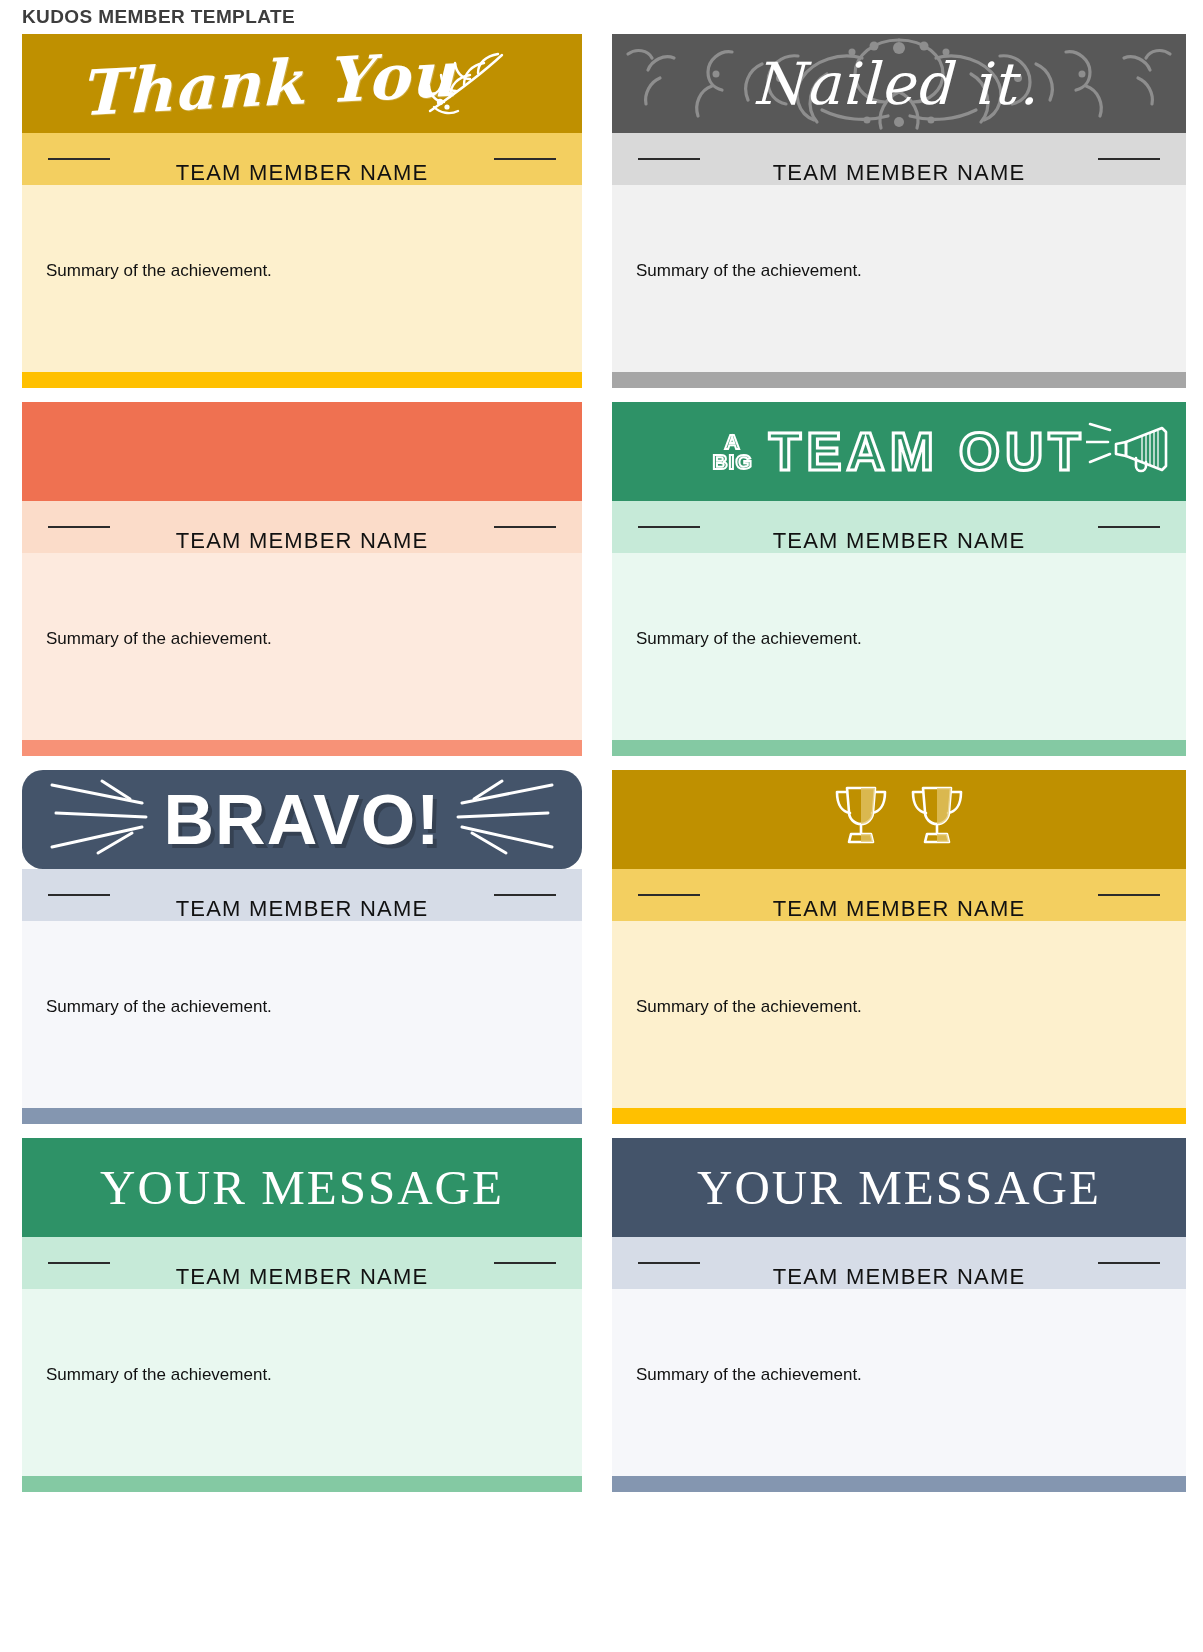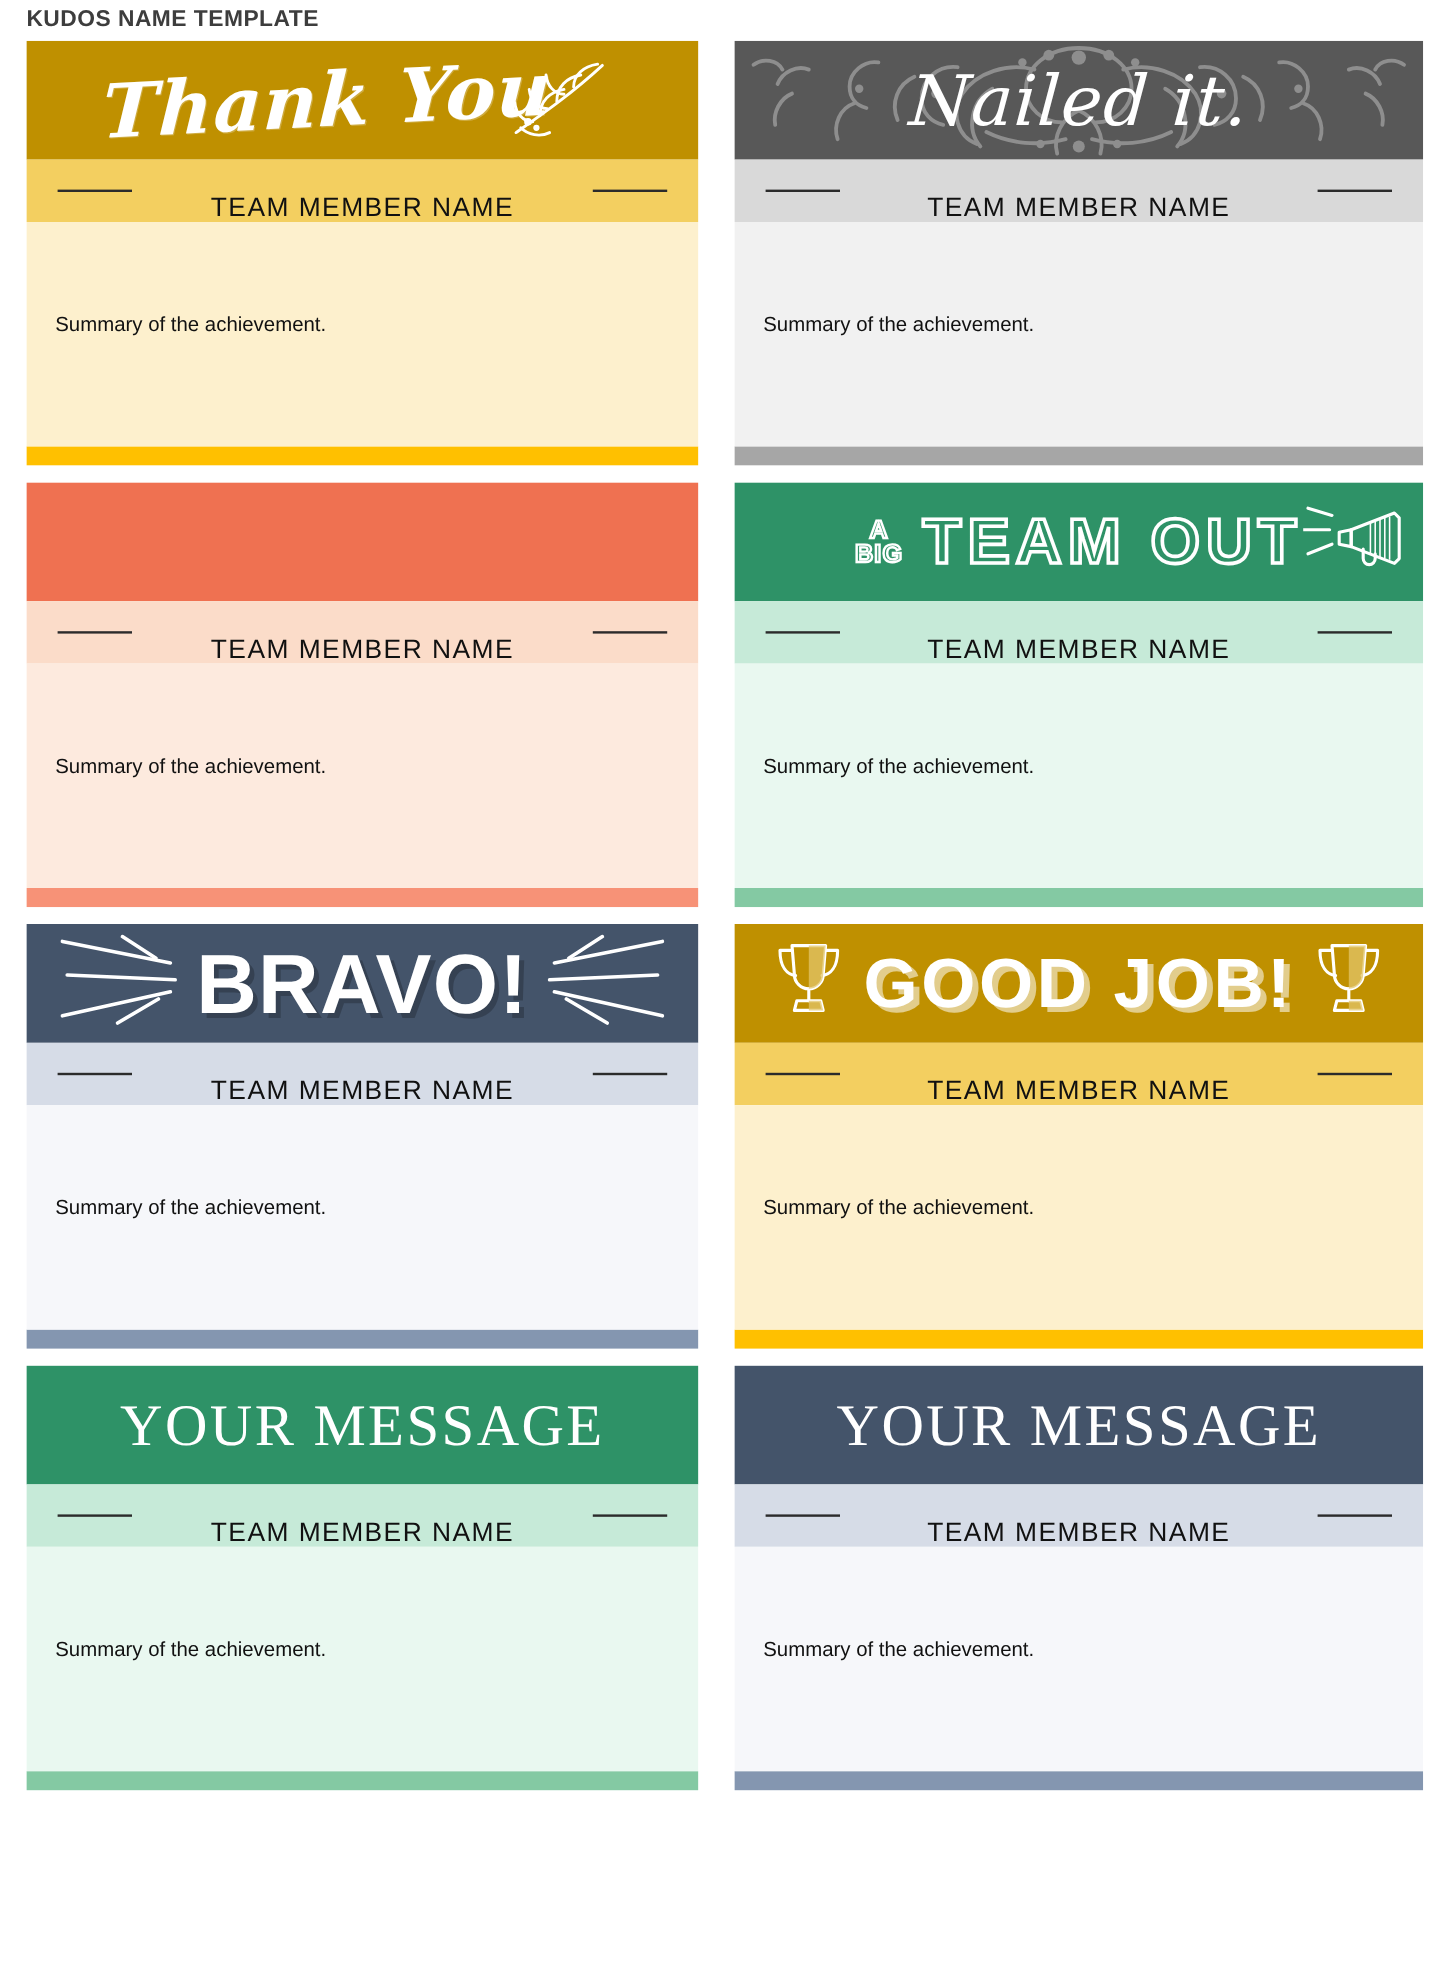--- a/index.html
+++ b/index.html
@@ -121,21 +121,21 @@
     flex-direction: column;
     align-items: center;
     font-size: 21px;
     letter-spacing: 1px;
     line-height: 0.95;
     -webkit-text-stroke: 2px #ffffff;
     margin-right: 2px;
   }
 
   
-  .style-bravo .card-header { background: #44546a; }
+  .style-bravo .card-header { background: #44546a; border-radius: 21px; }
   .style-bravo .hdr-text {
     font-family: "Liberation Sans", sans-serif;
     font-weight: bold;
     font-size: 70px;
     letter-spacing: 1px;
     text-shadow: 4px 4px 0 rgba(0,0,0,0.22);
   }
 
   
   .style-goodjob .card-header { background: #bf9000; }
@@ -239,21 +239,21 @@
   .style-msg-navy  .bottom-bar { background: #8496b0; }
 
   
   .deco-svg { position: absolute; inset: 0; width: 100%; height: 100%; z-index: 1; }
   .deco-right { position: absolute; right: 70px; top: 50%; transform: translateY(-50%); z-index: 4; }
   .deco-side  { position: absolute; top: 50%; transform: translateY(-50%); z-index: 2; }
 </style>
 </head>
 <body>
 
-<div class="page-title">KUDOS NAME TEMPLATE</div>
+<div class="page-title">KUDOS MEMBER TEMPLATE</div>
 
 <div class="grid">
 
   <div class="card-row">
 
     <div class="card-col-left">
       <div class="card style-thankyou">
         <div class="card-header">
           <span class="hdr-text">Thank You</span>
           <span class="deco-right">
@@ -459,21 +459,20 @@
                   <path d="M16 6 L44 6 L42 30 a12 12 0 0 1 -24 0 Z"></path>
                   <path d="M16 10 L6 10 c0 14 6 20 13 21"></path>
                   <path d="M44 10 L54 10 c0 14 -6 20 -13 21"></path>
                   <path d="M30 42 L30 52"></path>
                   <path d="M20 52 L40 52 L42 60 L18 60 Z"></path>
                 </g>
                 <path d="M30 6 L44 6 L42 30 a12 12 0 0 1 -12 12 Z" fill="#e3c66a" opacity="0.75"></path>
                 <path d="M30 52 L40 52 L42 60 L30 60 Z" fill="#e3c66a" opacity="0.75"></path>
               </svg>
             </span>
-            <span>GOOD JOB!</span>
             <span>
               <svg width="60" height="66" viewBox="0 0 60 66" aria-hidden="true">
                 <g stroke="#ffffff" stroke-width="2.6" fill="none" stroke-linejoin="round" stroke-linecap="round">
                   <path d="M16 6 L44 6 L42 30 a12 12 0 0 1 -24 0 Z"></path>
                   <path d="M16 10 L6 10 c0 14 6 20 13 21"></path>
                   <path d="M44 10 L54 10 c0 14 -6 20 -13 21"></path>
                   <path d="M30 42 L30 52"></path>
                   <path d="M20 52 L40 52 L42 60 L18 60 Z"></path>
                 </g>
                 <path d="M30 6 L44 6 L42 30 a12 12 0 0 1 -12 12 Z" fill="#e3c66a" opacity="0.75"></path>

